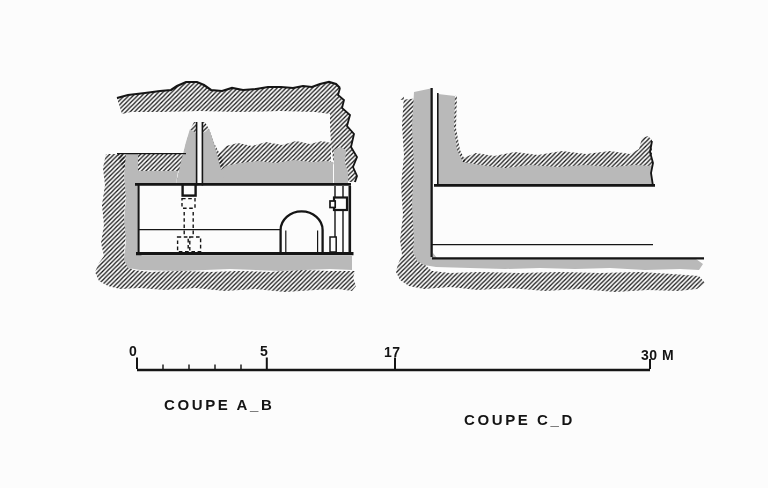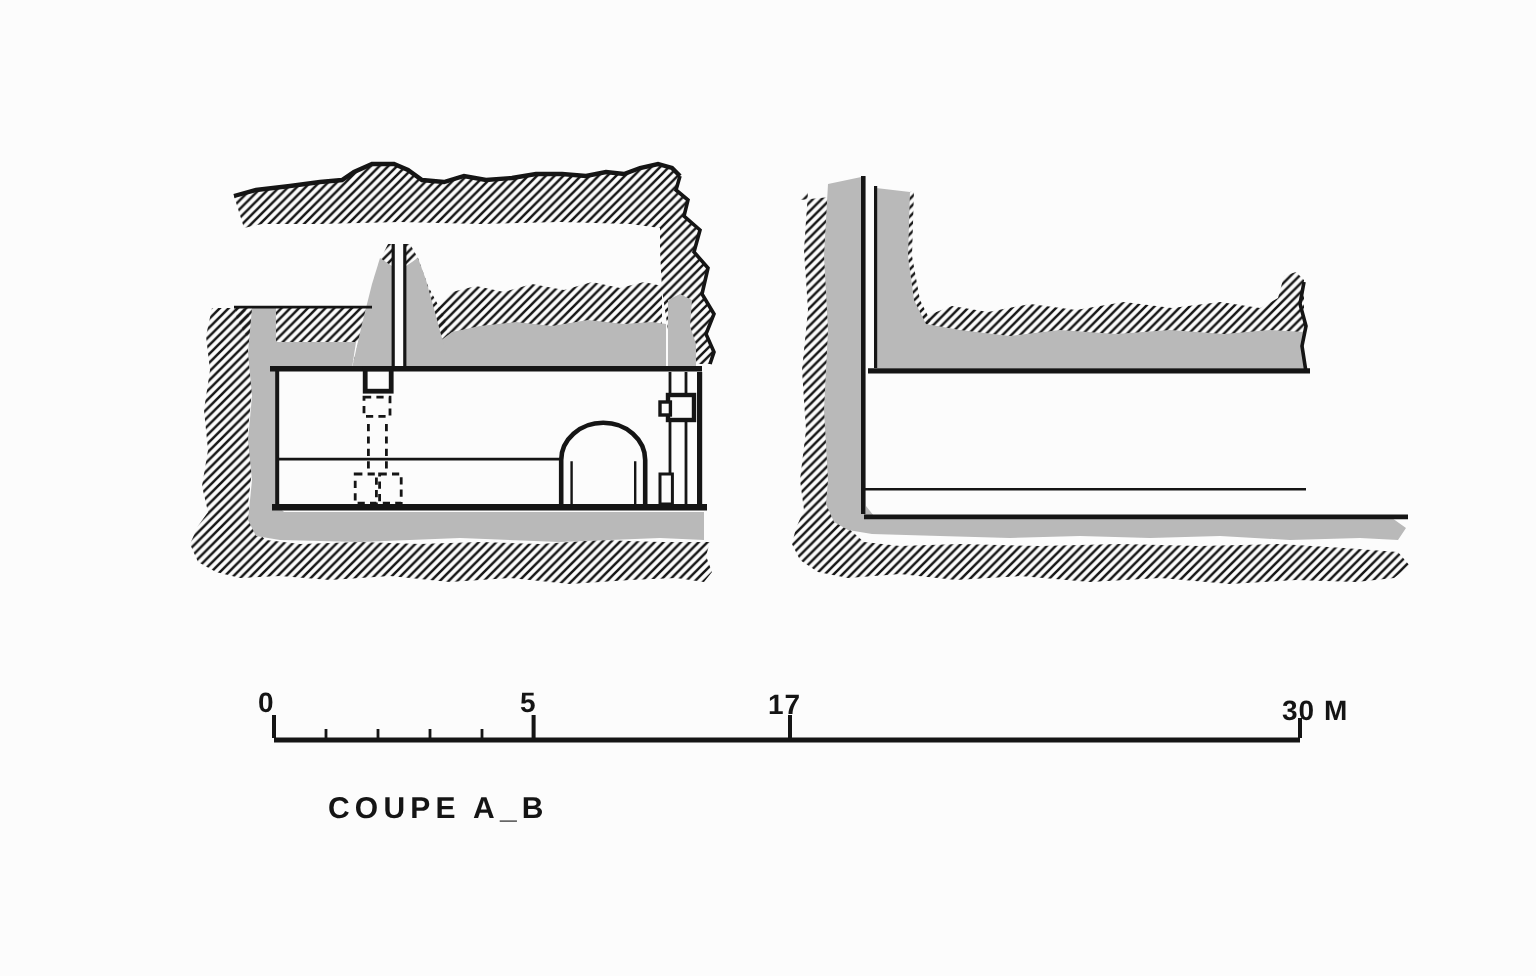--- a/index.html
+++ b/index.html
@@ -96,14 +96,15 @@
     <path class="ink" stroke-width="1.4" d="M163,364.5 V369.5 M189,364.5 V369.5 M215,364.5 V369.5 M241,364.5 V369.5"></path>
   </g>
 </svg>
 
 <div class="lbl scale-num" style="left:129px;top:343px;">0</div>
 <div class="lbl scale-num" style="left:260px;top:343px;">5</div>
 <div class="lbl scale-num" style="left:384px;top:344px;">17</div>
 <div class="lbl scale-num" style="left:641px;top:347px;">30 M</div>
 
 <div class="lbl caption" style="left:164px;top:396px;">COUPE A_B</div>
+<div class="lbl caption" style="left:464px;top:411px;">COUPE C_D</div>
 
 </div>
 
 </body></html>

